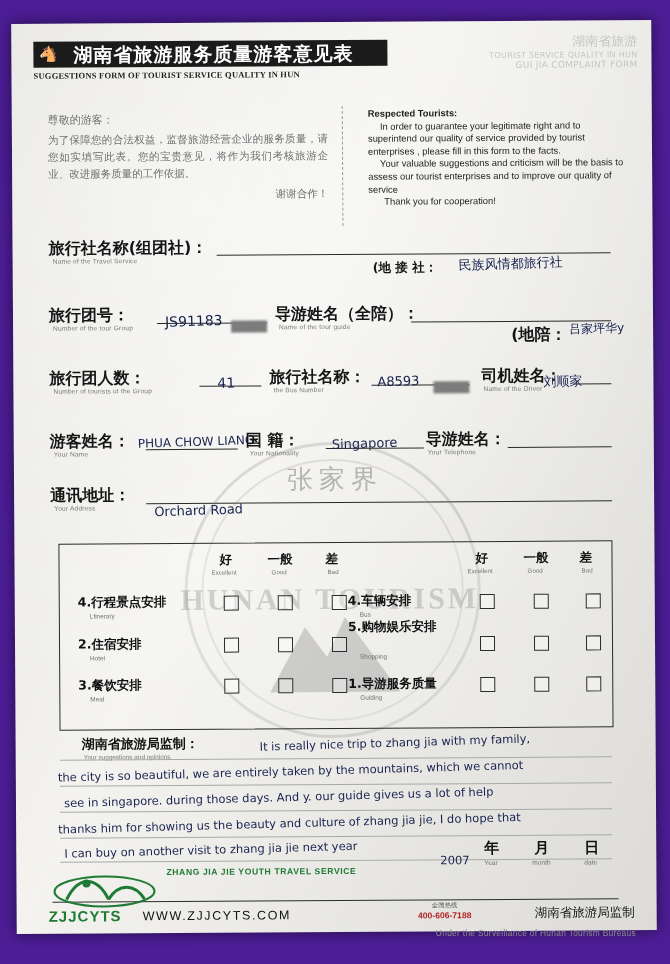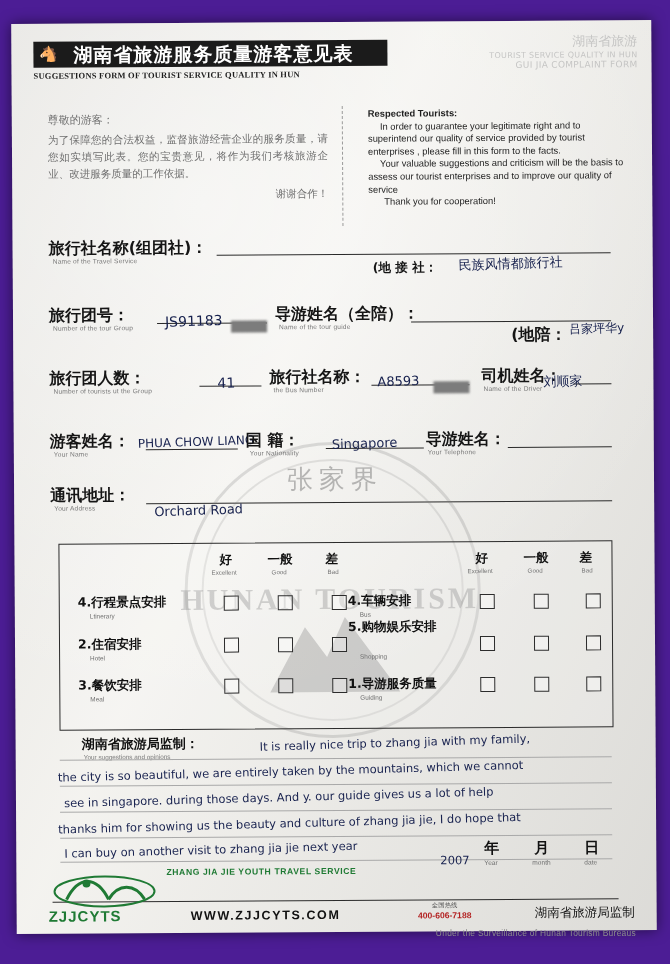--- a/index.html
+++ b/index.html
@@ -64,21 +64,21 @@
 
   
   .dt-cn{position:absolute;font-family:"DejaVu Sans",sans-serif;font-size:15px;font-weight:bold;color:#111;}
   .dt-en{position:absolute;font-size:6.6px;color:#6f6f6f;}
 
   
   .foot-logo{position:absolute;left:36px;top:848px;width:110px;height:40px;}
   .foot-cn{position:absolute;left:150px;top:846px;font-family:"DejaVu Sans",sans-serif;font-size:18px;font-weight:bold;color:#1f7a34;letter-spacing:1px;}
   .foot-en{position:absolute;left:150px;top:844px;font-size:8.6px;font-weight:bold;color:#1f7a34;letter-spacing:.6px;}
   .zjj{position:absolute;left:32px;top:884px;font-size:15px;font-weight:bold;color:#1f7a34;letter-spacing:1px;}
-  .www{position:absolute;left:126px;top:886px;font-size:12.5px;font-weight:bold;color:#111;letter-spacing:1.6px;margin-left:48px;}
+  .www{position:absolute;left:126px;top:886px;font-size:12.5px;font-weight:normal;color:#111;letter-spacing:1.6px;}
   .hot{position:absolute;left:392px;top:880px;text-align:center;width:72px;}
   .hot .cn{font-family:"DejaVu Sans",sans-serif;font-size:6.4px;color:#555;}
   .hot .num{font-size:8.6px;font-weight:bold;color:#b32121;}
   .sup-cn{position:absolute;right:22px;top:884px;font-family:"DejaVu Sans",sans-serif;font-size:12.5px;color:#111;}
   .sup-en{position:absolute;right:22px;top:915px;font-size:8.4px;color:#8d8d8d;letter-spacing:.3px;}
   .foot-rule{position:absolute;left:36px;top:878px;width:566px;border-top:1px solid #2c2c2c;}
 
   
   .stamp{position:absolute;left:170px;top:420px;width:290px;height:290px;border-radius:50%;
          border:3px solid rgba(120,120,120,.45);opacity:.5;pointer-events:none;}

